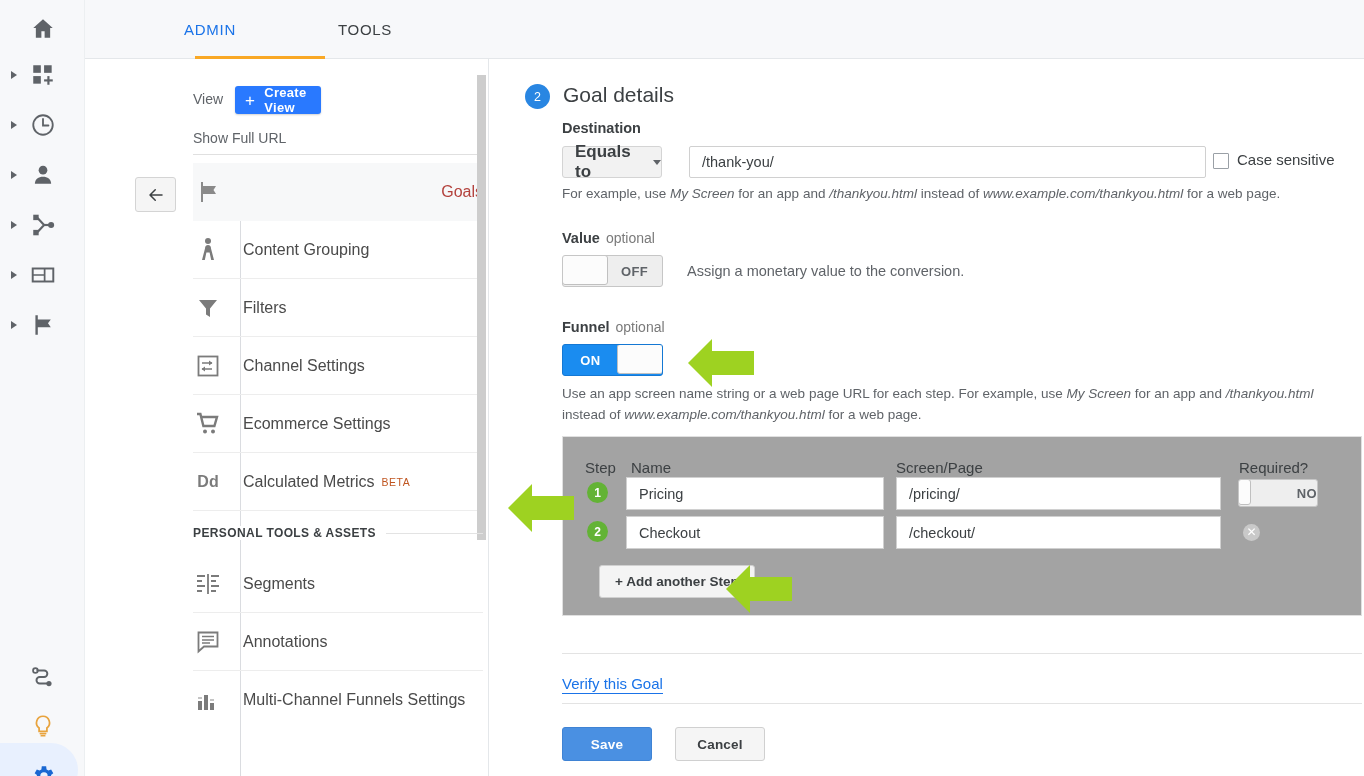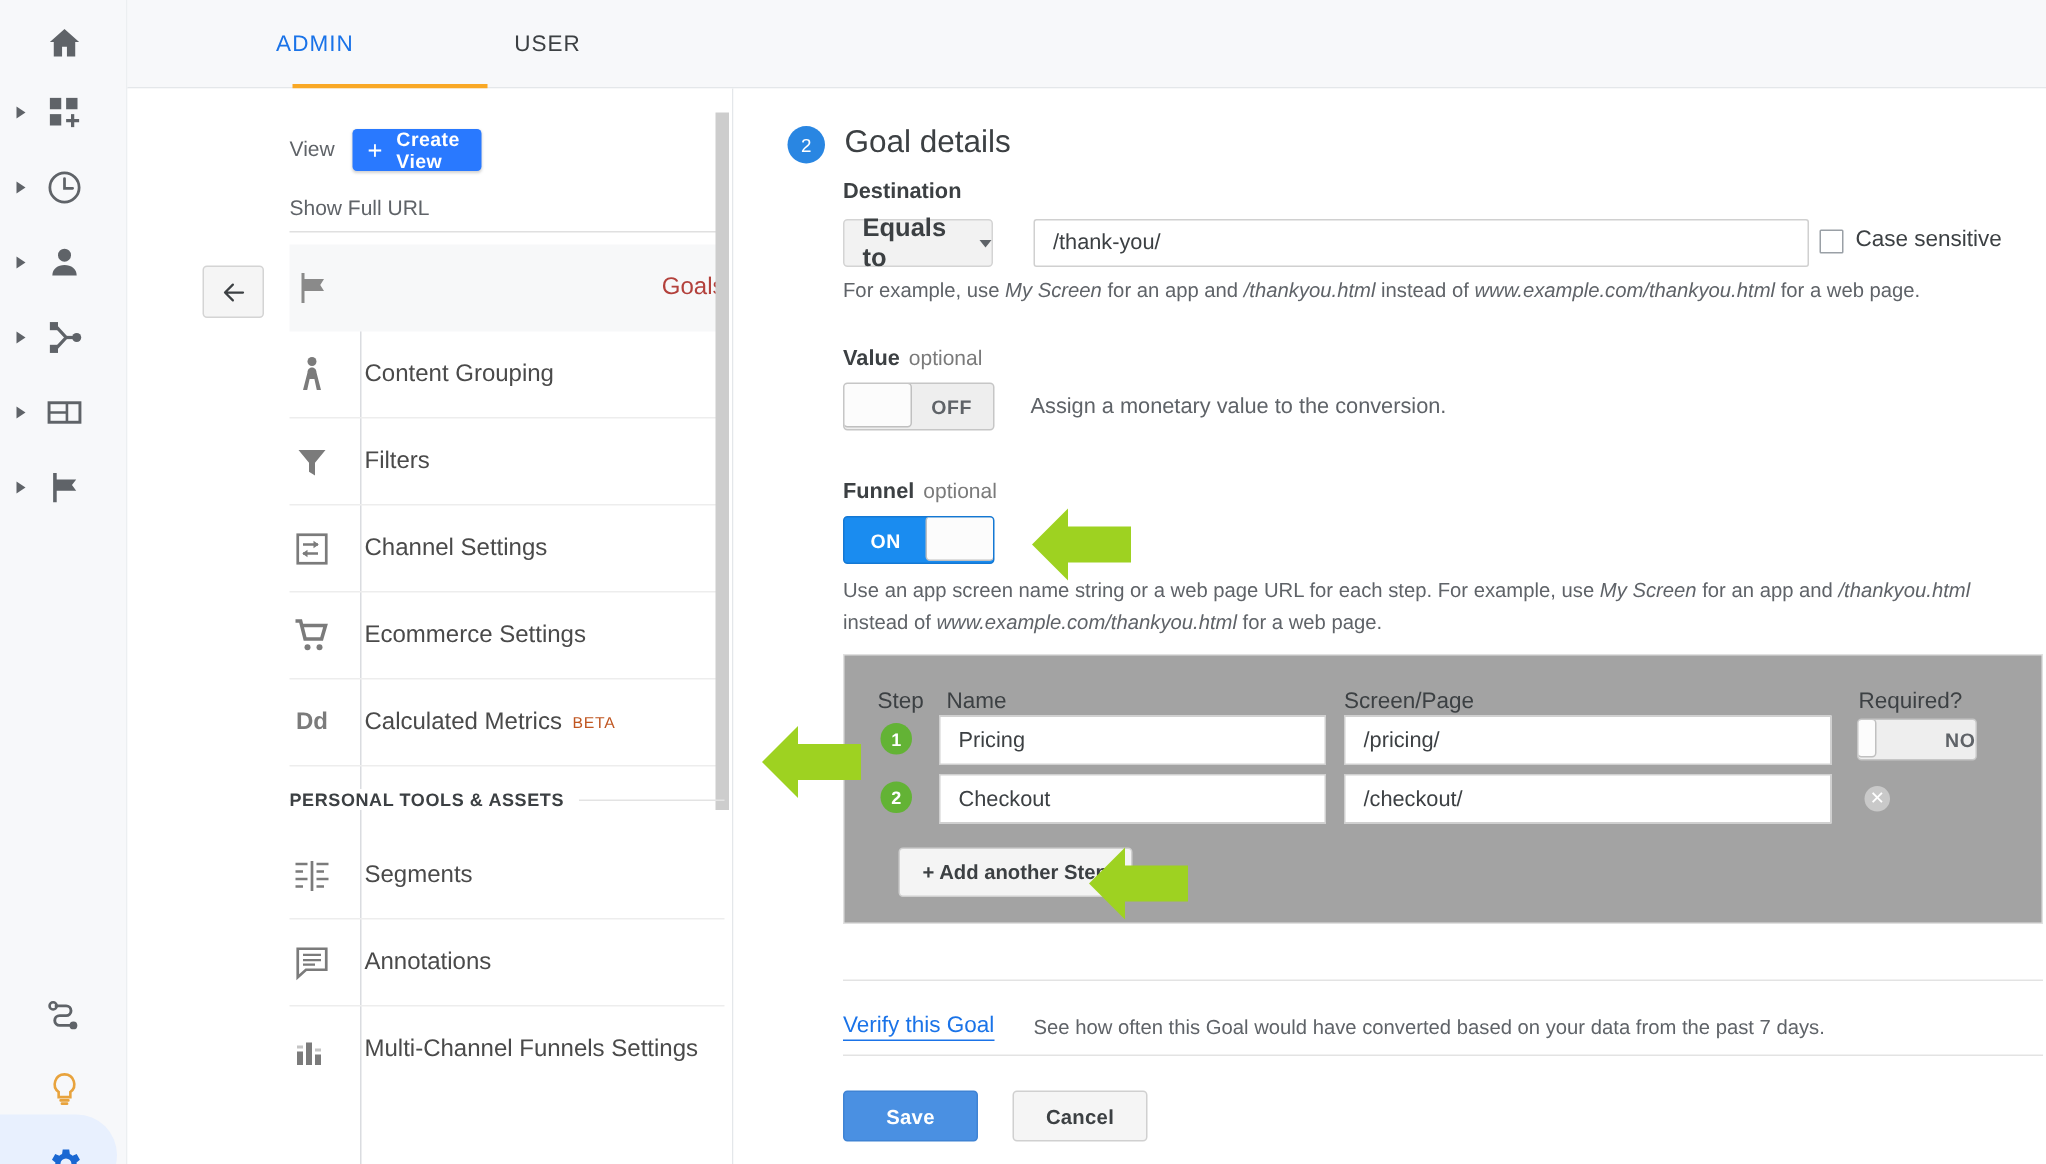--- a/index.html
+++ b/index.html
@@ -309,21 +309,21 @@
 
     <div class="rail-item" style="top:751px">
       <svg class="rail-ico" viewBox="0 0 24 24">
         <path fill="#1967d2" d="M19.4 13a7.6 7.6 0 000-2l2.1-1.6-2-3.5-2.5 1a7.6 7.6 0 00-1.7-1L14.9 3h-4l-.4 2.9a7.6 7.6 0 00-1.7 1l-2.5-1-2 3.5L6.4 11a7.6 7.6 0 000 2l-2.1 1.6 2 3.5 2.5-1a7.6 7.6 0 001.7 1l.4 2.9h4l.4-2.9a7.6 7.6 0 001.7-1l2.5 1 2-3.5zM12.9 15.4a3.4 3.4 0 110-6.8 3.4 3.4 0 010 6.8z"></path>
       </svg>
     </div>
   </div>
 
   <div class="tabs">
     <div class="tab admin">ADMIN</div>
-    <div class="tab user">USER</div>
+    <div class="tab user">TOOLS</div>
     <div class="tab-underline"></div>
   </div>
 
   <div class="menu-panel">
 
     <div class="view-row">
       <span class="view-label">View</span>
       <div class="create-view-btn">
         <span class="plus-ico">+</span>
         <span>Create View</span>
@@ -506,21 +506,20 @@
       <input class="step-input" style="left: 333px; top: 79px; width: 325px;" type="text" value="/checkout/">
       <div class="remove-ico" style="left:680px; top:87px;">✕</div>
 
       <div class="add-step-btn">
         <span>+ Add another Step</span>
       </div>
     </div>
 
     <div class="rule-line" style="left:73px; top:594px; width:800px;"></div>
     <div class="verify-link">Verify this Goal</div>
-    <div class="verify-note">See how often this Goal would have converted based on your data from the past 7 days.</div>
     <div class="rule-line" style="left:73px; top:644px; width:800px;"></div>
 
     <div class="btn save">Save</div>
     <div class="btn cancel">Cancel</div>
   </div>
 
   <svg class="garrow" style="left:686px; top:337px;" width="70" height="52" viewBox="0 0 70 52">
     <path d="M2 26 L26 2 L26 14 L68 14 L68 38 L26 38 L26 50 Z" fill="#9ed221"></path>
   </svg>
 

